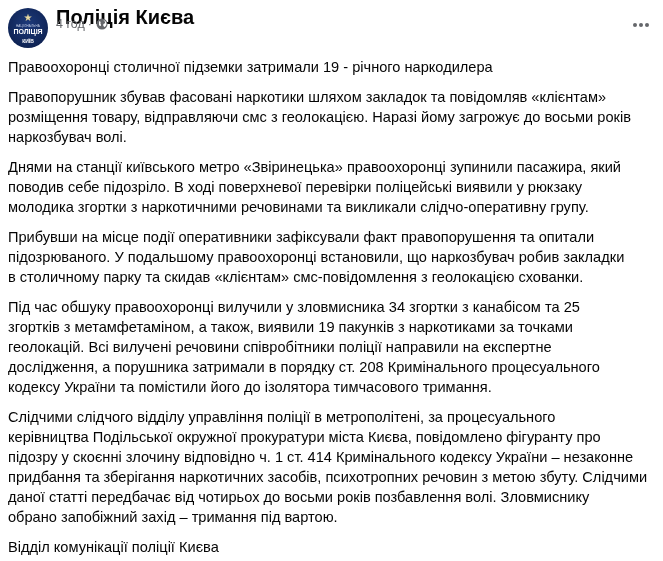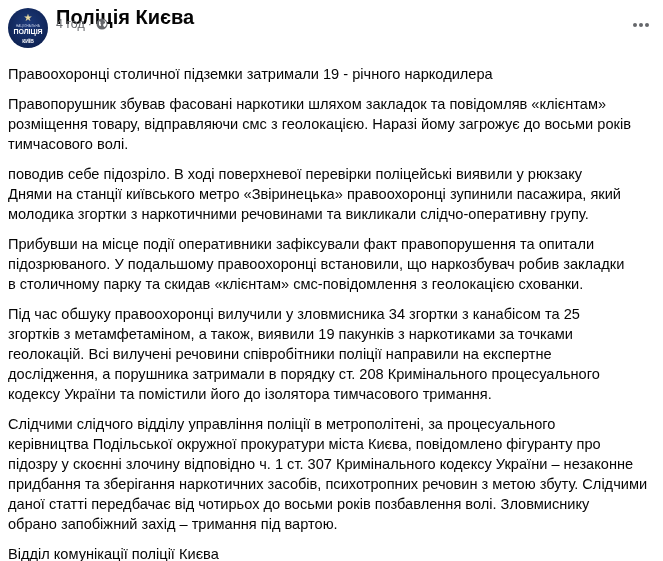--- a/index.html
+++ b/index.html
@@ -11,21 +11,21 @@
   .avatar .small { position: absolute; left: 0; top: 16px; width: 40px; text-align: center; font-size: 3px; line-height: 4px; color: #c9d3ea; letter-spacing: 0.2px; }
   .avatar .big { position: absolute; left: 0; top: 20px; width: 40px; text-align: center; font-size: 7px; line-height: 8px; font-weight: bold; color: #ffffff; }
   .avatar .city { position: absolute; left: 0; top: 30px; width: 40px; text-align: center; font-size: 5px; line-height: 6px; font-weight: bold; color: #ffffff; }
   .page-name { position: absolute; left: 56px; top: 8px; font-size: 20px; font-weight: 600; color: #050505; line-height: 19px; }
   .meta { position: absolute; left: 56px; top: 16px; font-size: 12.5px; color: #65676b; line-height: 16px; display: flex; align-items: center; text-align: right; }
   .meta .dot { margin: 0 3px; }
   .globe { display: inline-block; width: 12px; height: 12px; margin-left: 1px; }
   .more { position: absolute; left: 626px; top: 10px; width: 30px; height: 30px; display: flex; align-items: center; justify-content: center; gap: 2px; cursor: pointer; }
   .more span { width: 4px; height: 4px; border-radius: 50%; background: #65676b; display: inline-block; }
   .body { position: absolute; left: 8px; top: 56px; width: 650px; font-size: 14.6px; line-height: 20px; color: #050505; }
-  .body p { margin: 8px 0 10px 0; white-space: normal; }
+  .body p { margin: 1px 0 10px 0; white-space: normal; }
   .line { display: block; white-space: nowrap; }
 </style>
 </head>
 <body>
 
 <div class="post">
   <div class="header">
     <div class="avatar">
       <div class="star">★</div>
       <div class="small">НАЦІОНАЛЬНА</div>
@@ -51,43 +51,43 @@
     </div>
   </div>
 
   <div class="body">
     <p>
       <span class="line">Правоохоронці столичної підземки затримали 19 - річного наркодилера</span>
     </p>
     <p>
       <span class="line">Правопорушник збував фасовані наркотики шляхом закладок та повідомляв «клієнтам»</span>
       <span class="line">розміщення товару, відправляючи смс з геолокацією. Наразі йому загрожує до восьми років</span>
-      <span class="line">тимчасового волі.</span>
+      <span class="line">наркозбувач волі.</span>
     </p>
     <p>
+      <span class="line">Днями на станції київського метро «Звіринецька» правоохоронці зупинили пасажира, який</span>
       <span class="line">поводив себе підозріло. В ході поверхневої перевірки поліцейські виявили у рюкзаку</span>
-      <span class="line">Днями на станції київського метро «Звіринецька» правоохоронці зупинили пасажира, який</span>
       <span class="line">молодика згортки з наркотичними речовинами та викликали слідчо-оперативну групу.</span>
     </p>
     <p>
       <span class="line">Прибувши на місце події оперативники зафіксували факт правопорушення та опитали</span>
       <span class="line">підозрюваного. У подальшому правоохоронці встановили, що наркозбувач робив закладки</span>
       <span class="line">в столичному парку та скидав «клієнтам» смс-повідомлення з геолокацією схованки.</span>
     </p>
     <p>
       <span class="line">Під час обшуку правоохоронці вилучили у зловмисника 34 згортки з канабісом та 25</span>
       <span class="line">згортків з метамфетаміном, а також, виявили 19 пакунків з наркотиками за точками</span>
       <span class="line">геолокацій. Всі вилучені речовини співробітники поліції направили на експертне</span>
       <span class="line">дослідження, а порушника затримали в порядку ст. 208 Кримінального процесуального</span>
       <span class="line">кодексу України та помістили його до ізолятора тимчасового тримання.</span>
     </p>
     <p>
       <span class="line">Слідчими слідчого відділу управління поліції в метрополітені, за процесуального</span>
       <span class="line">керівництва Подільської окружної прокуратури міста Києва, повідомлено фігуранту про</span>
-      <span class="line">підозру у скоєнні злочину відповідно ч. 1 ст. 307 Кримінального кодексу України – незаконне</span>
+      <span class="line">підозру у скоєнні злочину відповідно ч. 1 ст. 414 Кримінального кодексу України – незаконне</span>
       <span class="line">придбання та зберігання наркотичних засобів, психотропних речовин з метою збуту. Слідчими</span>
       <span class="line">даної статті передбачає від чотирьох до восьми років позбавлення волі. Зловмиснику</span>
       <span class="line">обрано запобіжний захід – тримання під вартою.</span>
     </p>
     <p>
       <span class="line">Відділ комунікації поліції Києва</span>
       <span class="line">Наталія Сич</span>
     </p>
   </div>
 </div>

